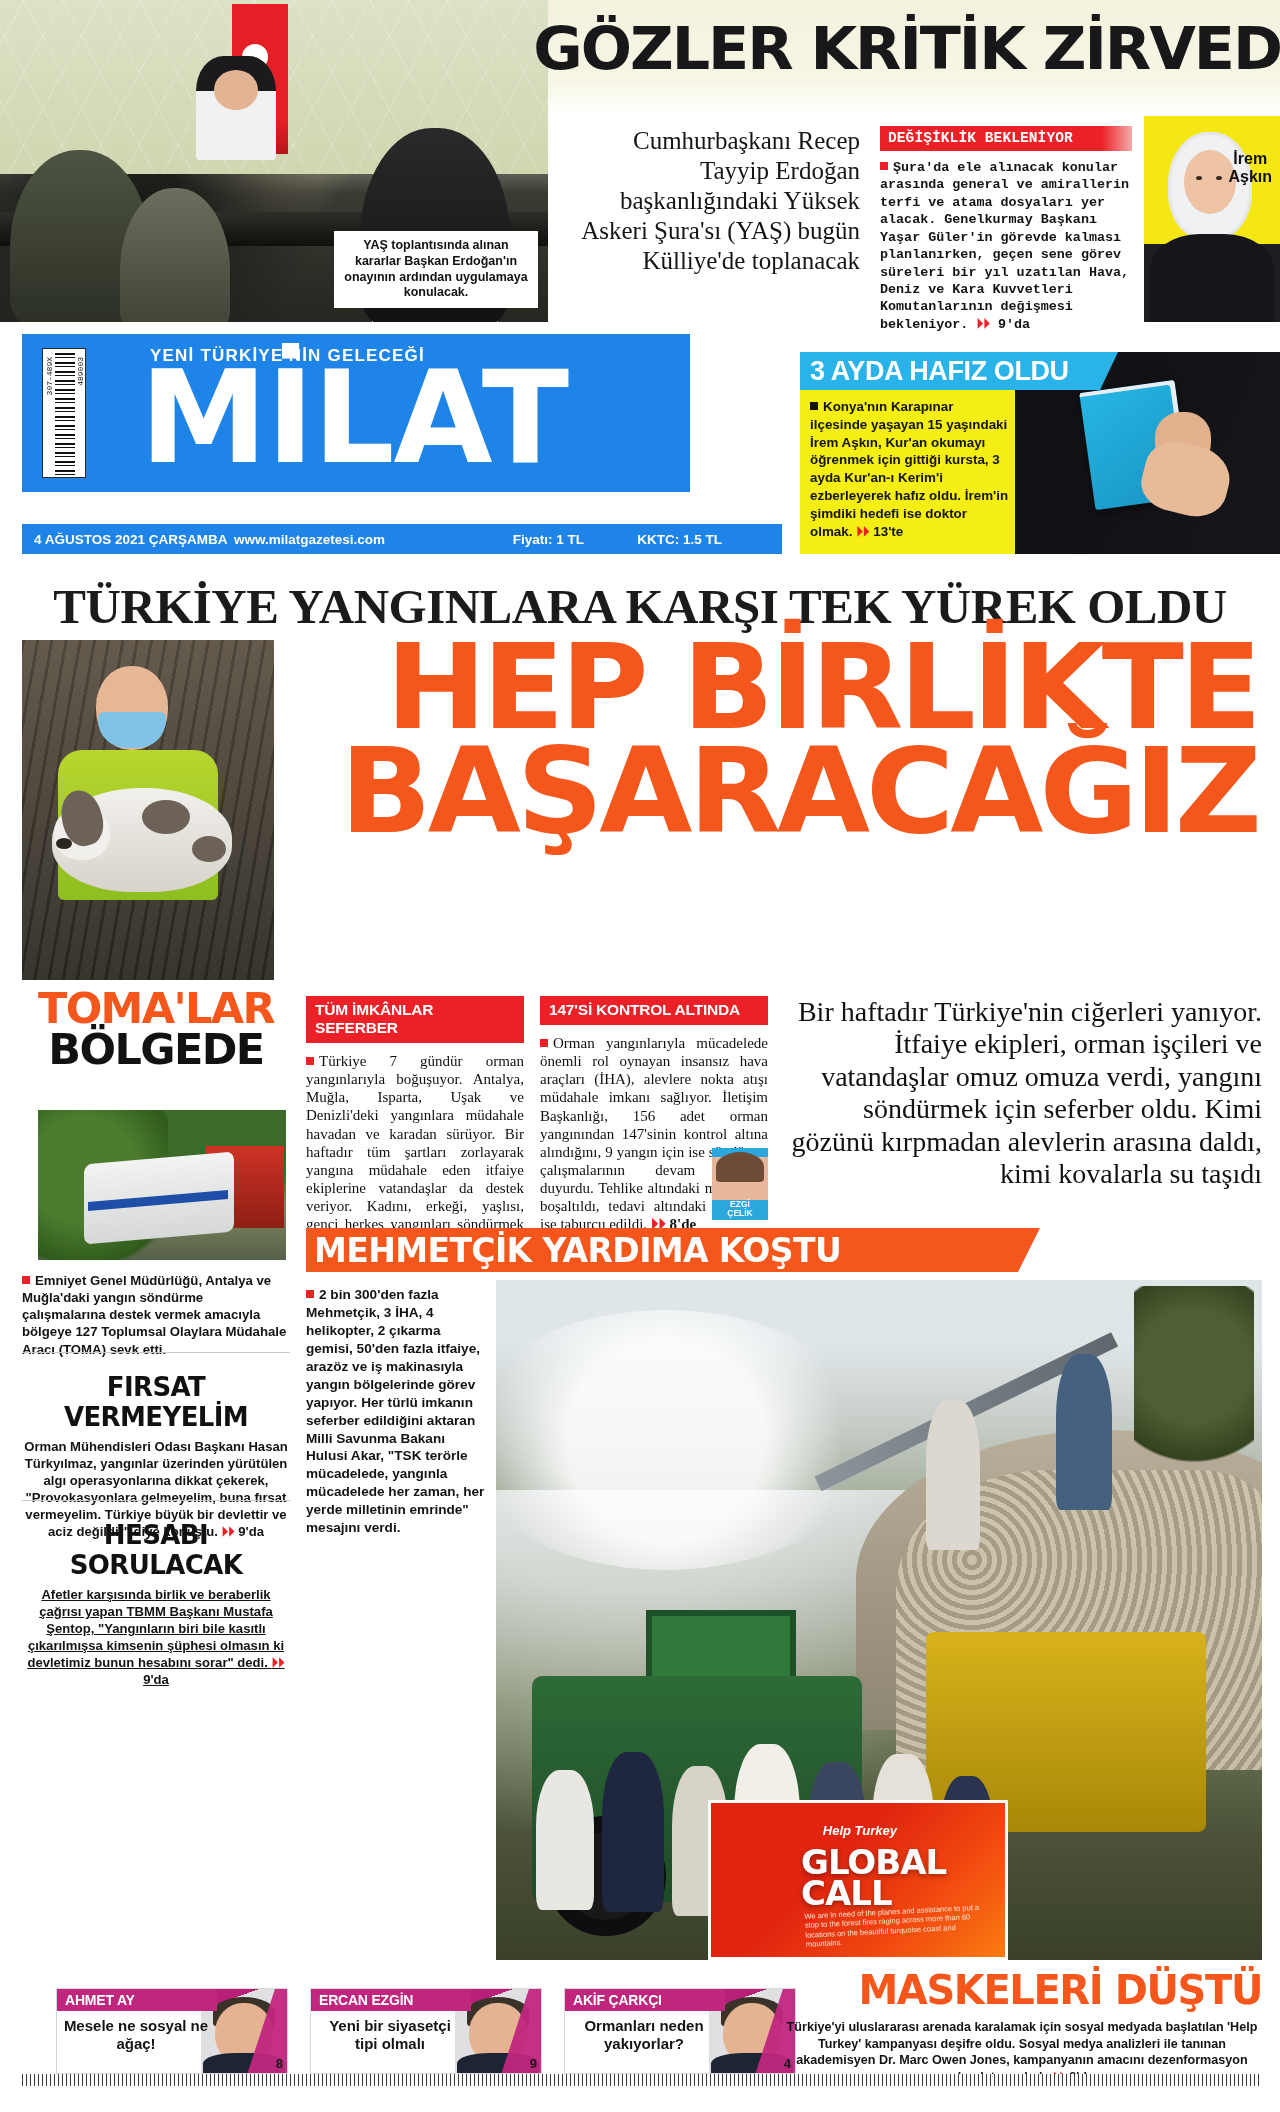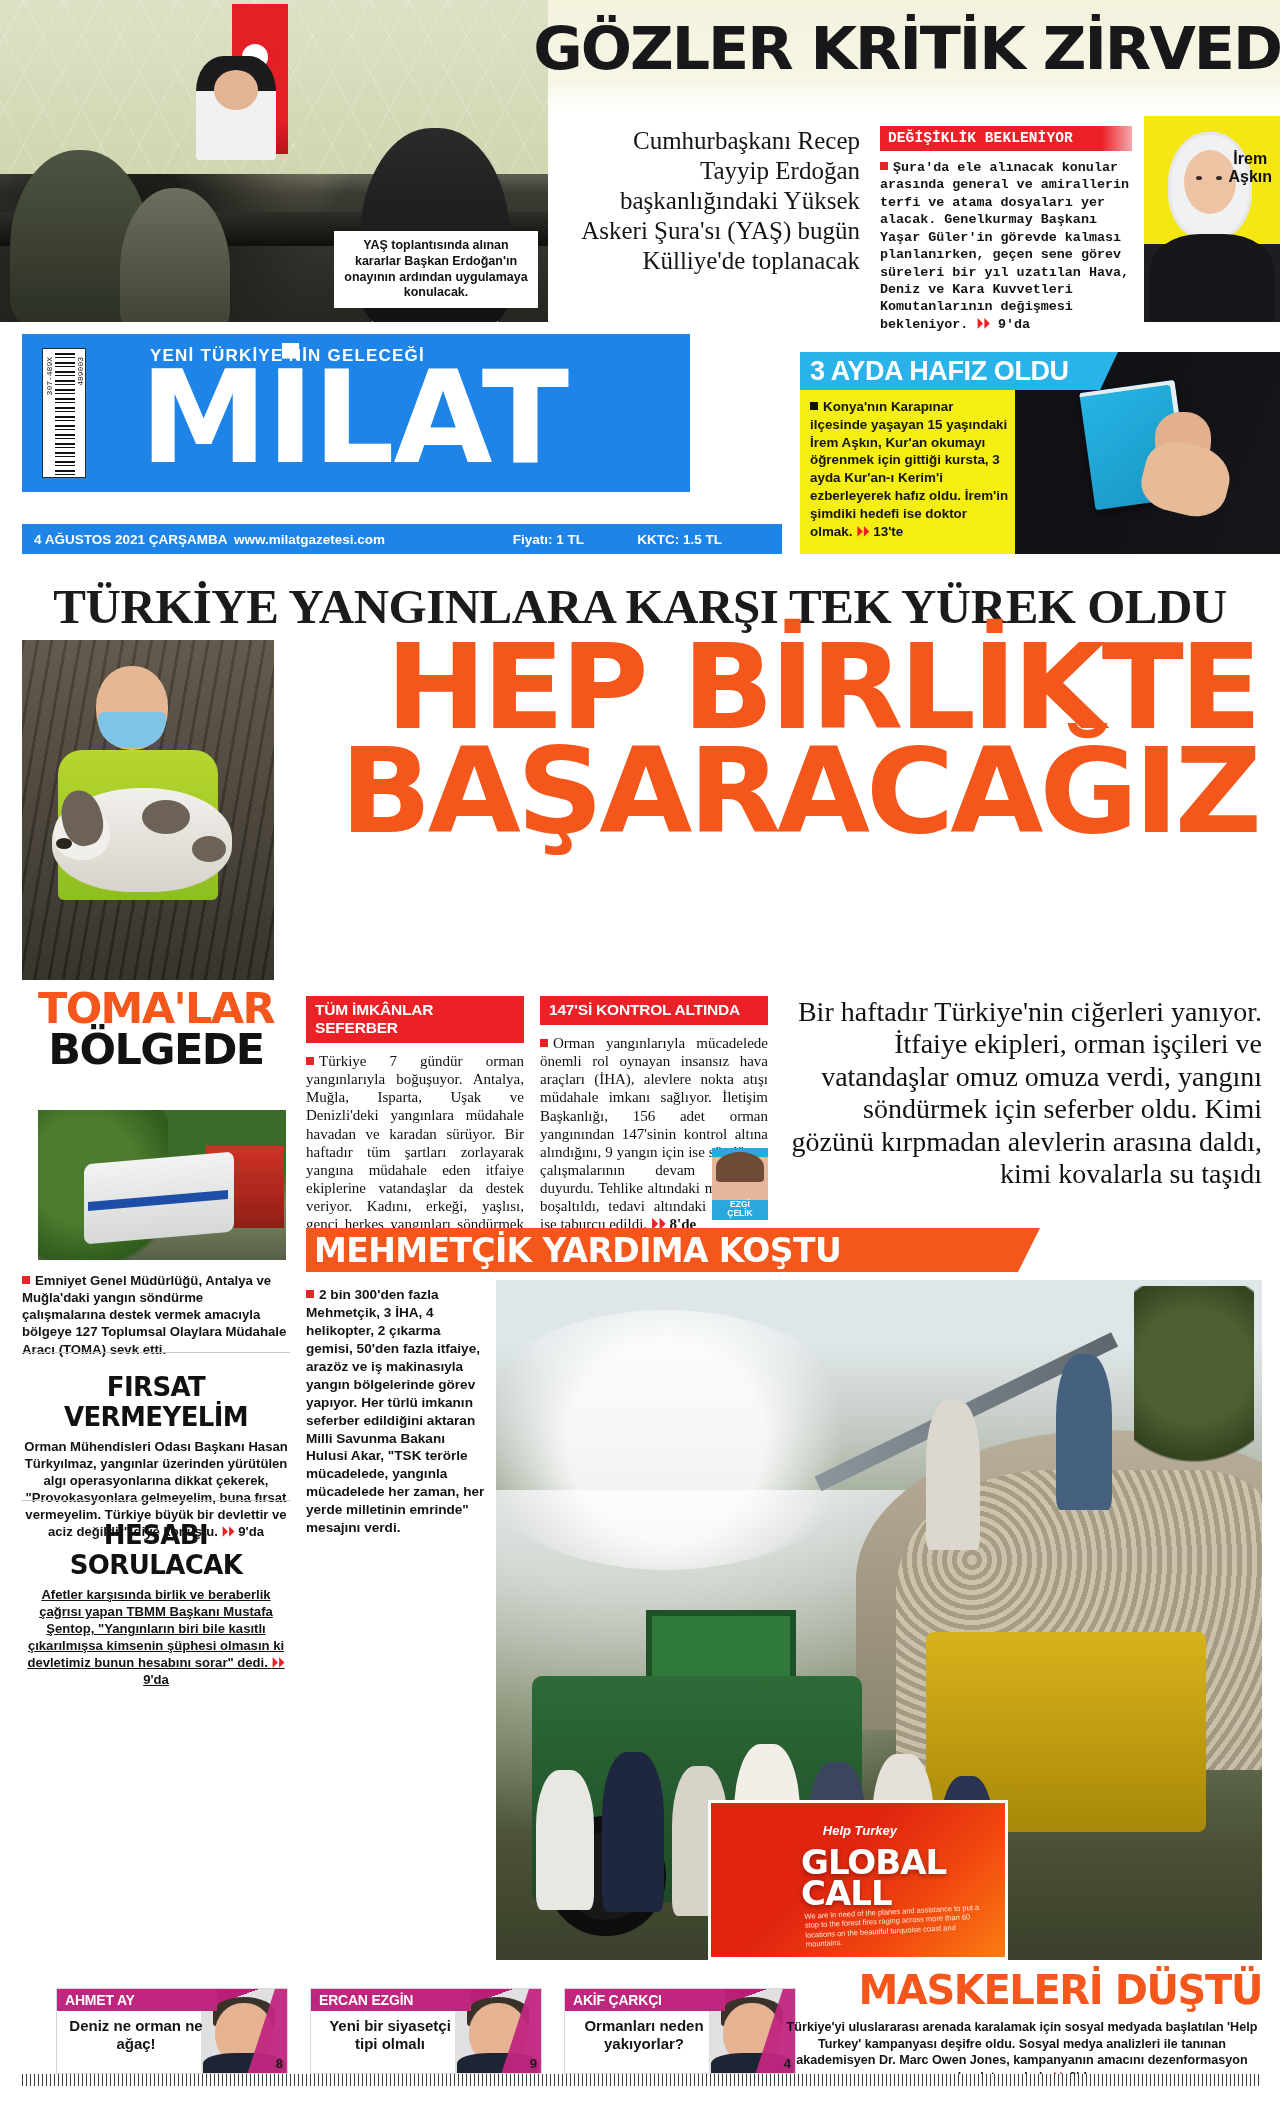--- a/index.html
+++ b/index.html
@@ -533,21 +533,21 @@
 
   <div class="col-strip">
     <div class="colcard" style="left:0">
       <div class="ph">
         <div class="hair"></div>
         <div class="face"></div>
         <div class="suit"></div>
         <div class="swoosh"></div>
       </div>
       <div class="name">AHMET AY</div>
-      <div class="hdl">Deniz ne orman ne ağaç!</div>
+      <div class="hdl">Mesele ne sosyal ne ağaç!</div>
       <div class="pg">8</div>
     </div>
 
     <div class="colcard" style="left:254px">
       <div class="ph">
         <div class="hair"></div>
         <div class="face"></div>
         <div class="suit"></div>
         <div class="swoosh"></div>
       </div>

